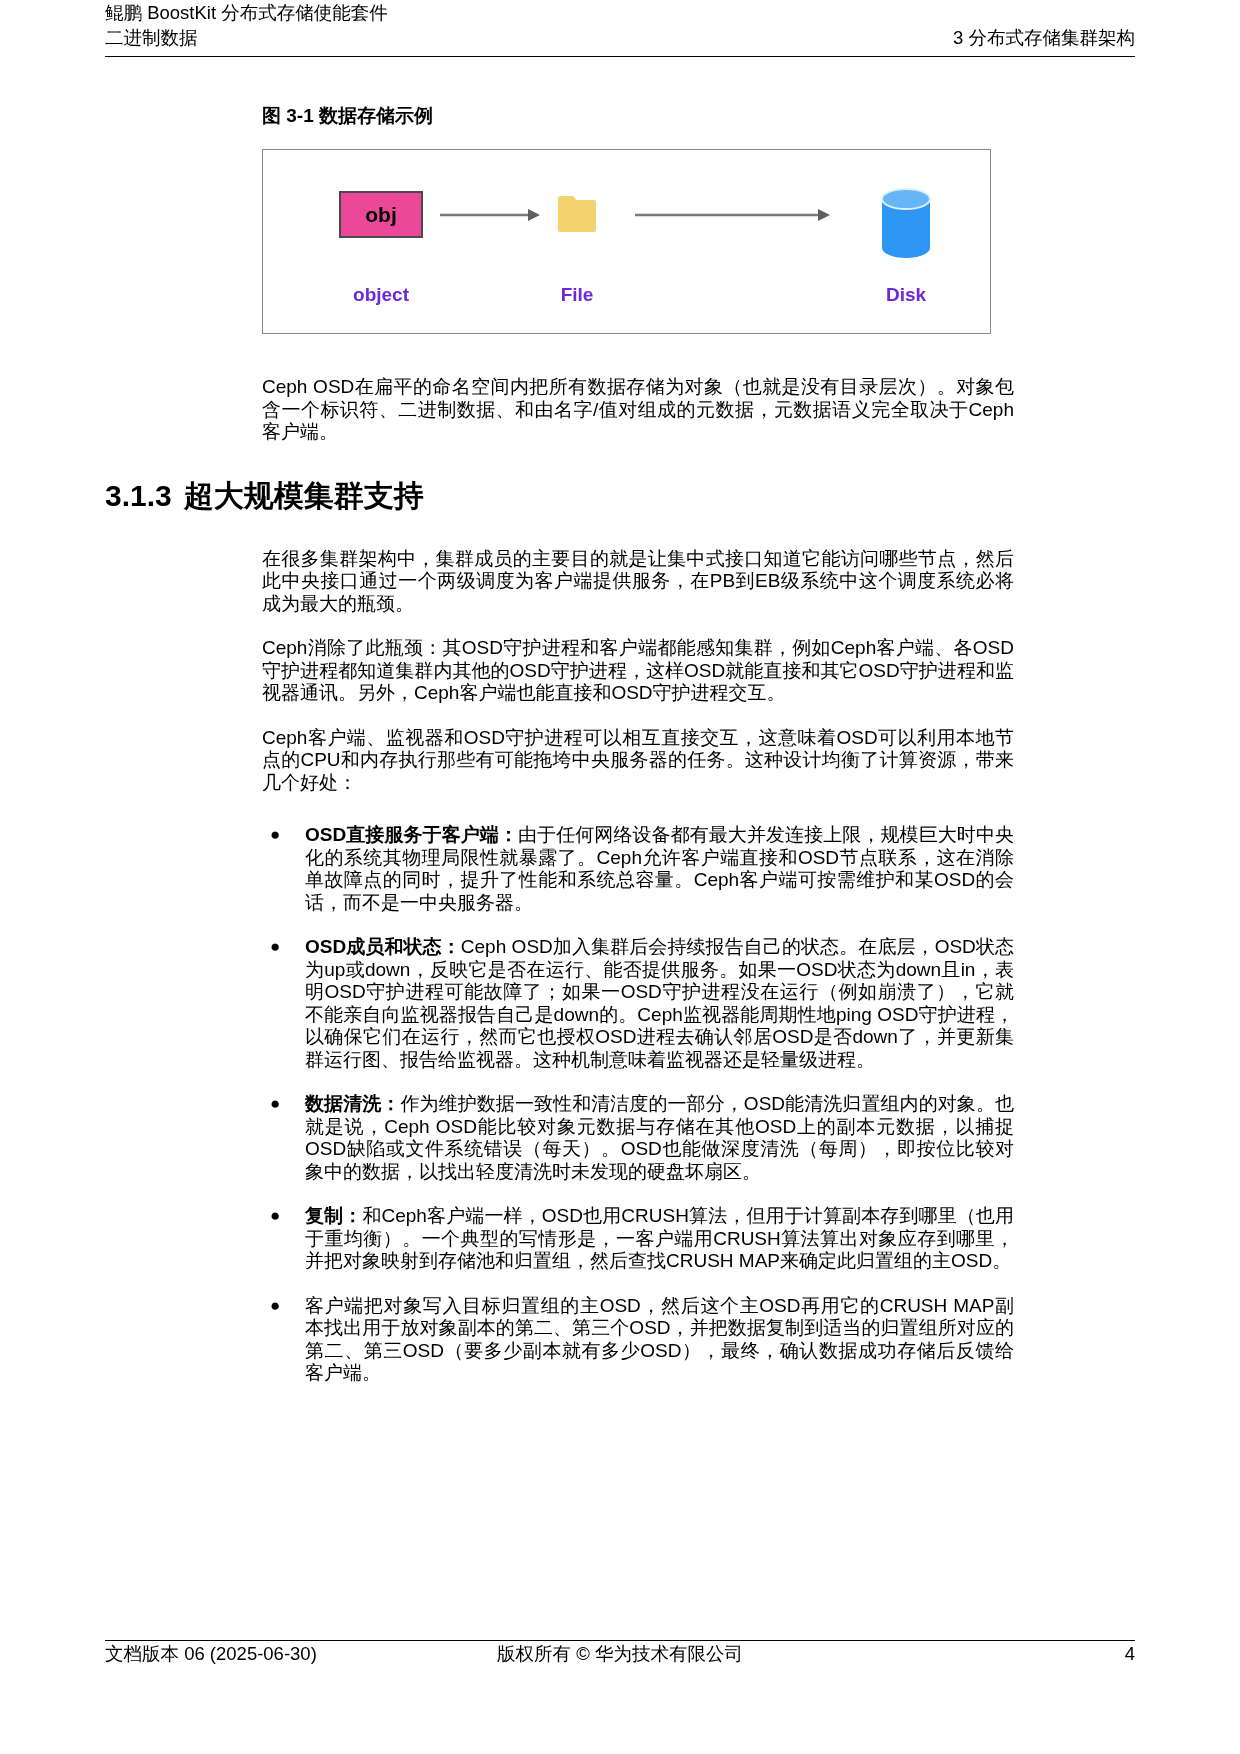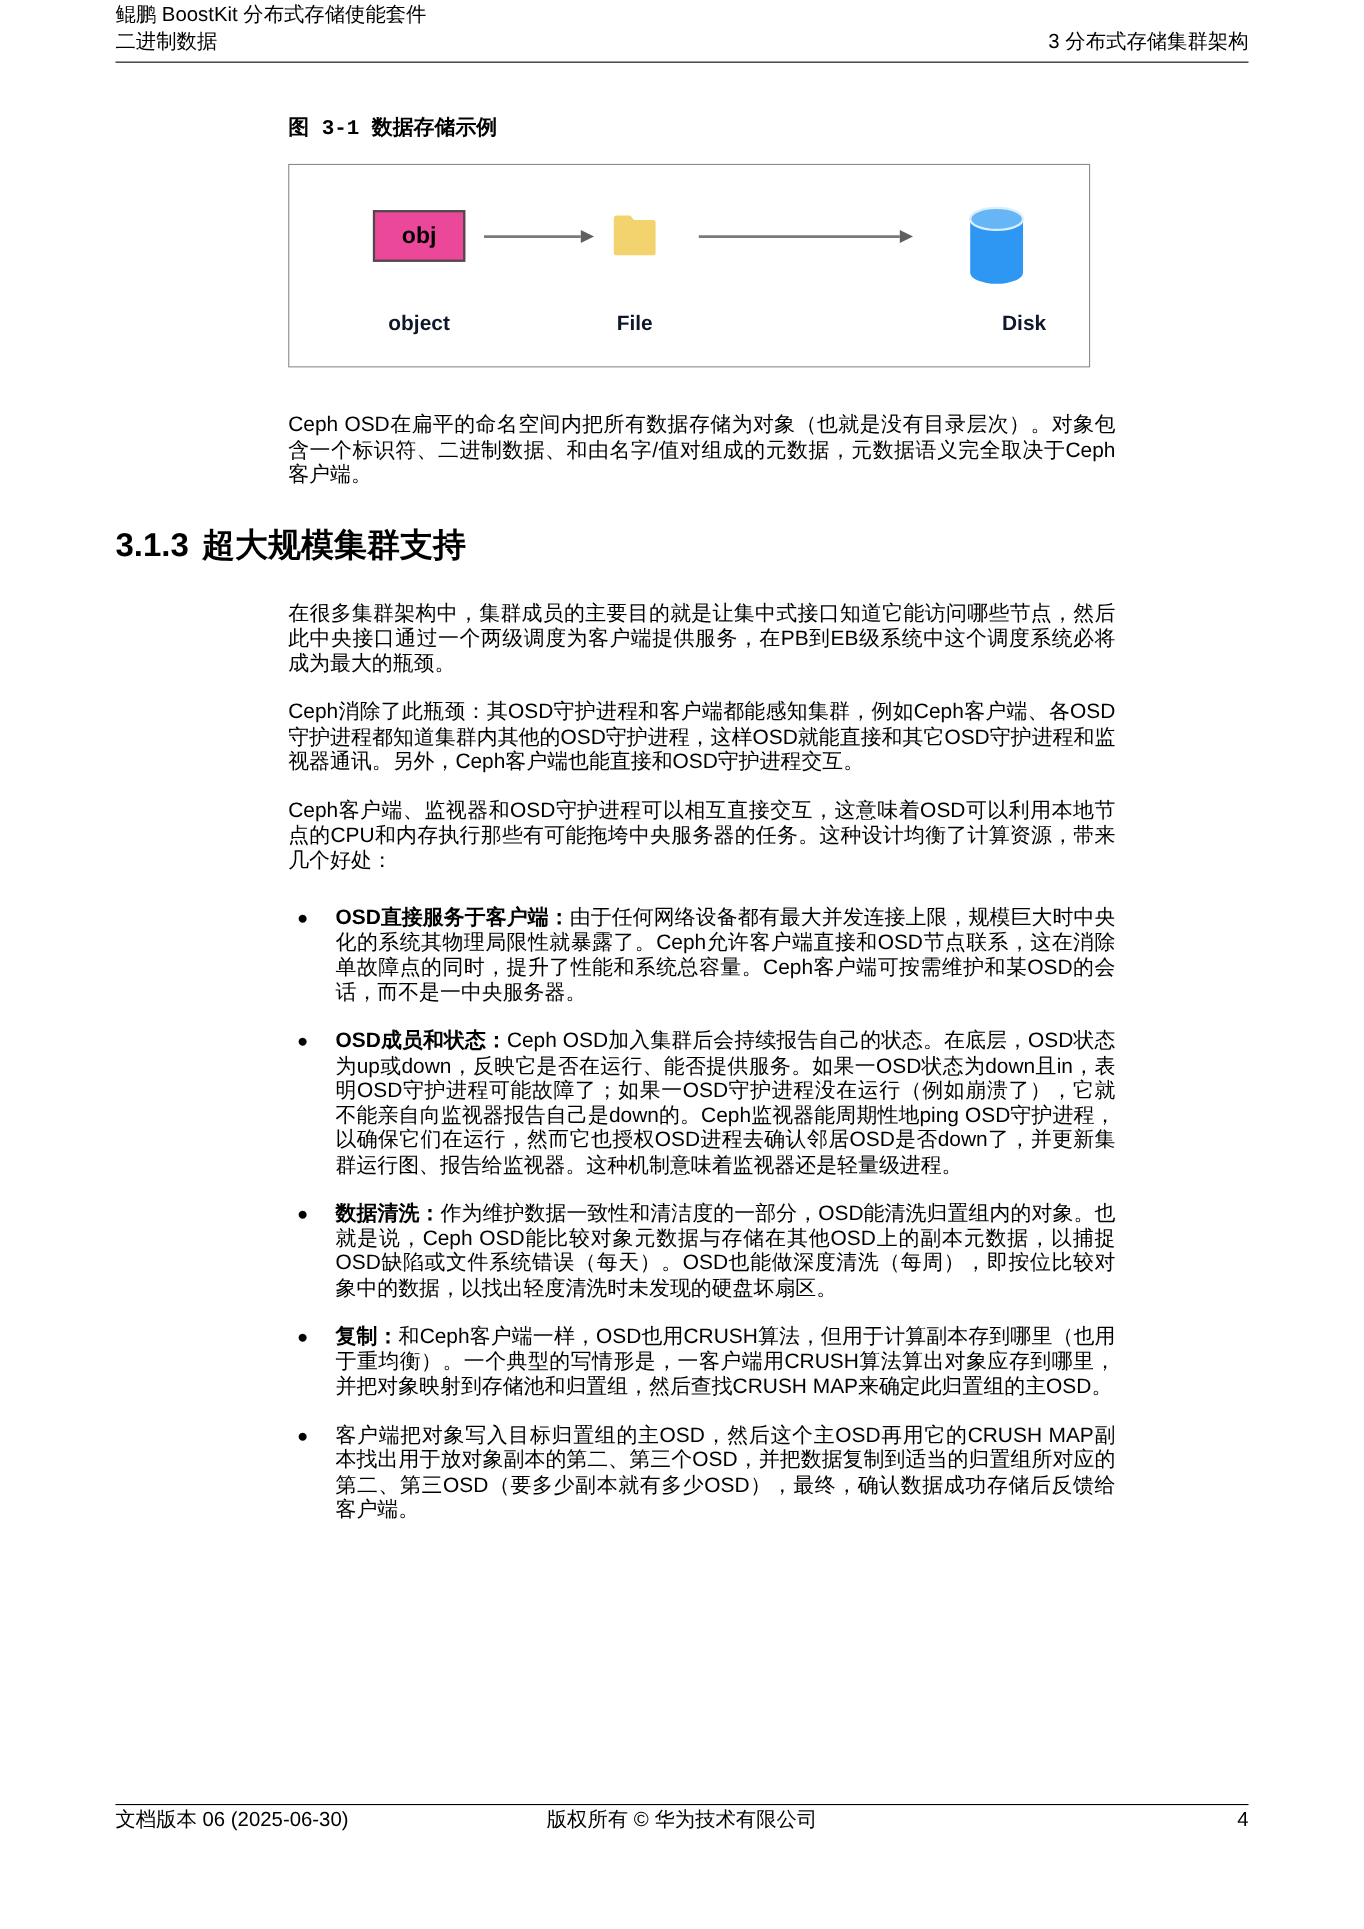--- a/index.html
+++ b/index.html
@@ -14,44 +14,44 @@
     box-sizing:border-box;
     padding:0 105px;
   }
   
   .hdr{border-bottom:1.5px solid #000;padding-bottom:6px;}
   .hdr-row{display:flex;justify-content:space-between;align-items:flex-end;}
   .hdr-left{font-size:18.5px;line-height:25px;}
   .hdr-right{font-size:18.5px;line-height:25px;white-space:nowrap;}
   
   .body-col{margin-left:157px;width:752px;}
-  .fig-caption{margin:46px 0 20px 0;font-size:19px;font-weight:bold;font-family:Liberation Mono, monospace;}
+  .fig-caption{margin:46px 0 20px 0;font-size:19px;font-weight:bold;}
   .fig-caption .cap-label{font-weight:bold;}
   
   .fig-box{
     position:relative;width:729px;height:185px;
     border:1.5px solid #8a8a8a;background:#fff;box-sizing:border-box;
   }
   .obj-box{
     position:absolute;left:76px;top:41px;width:84px;height:47px;
     border:2px solid #4a4a4a;display:flex;align-items:center;justify-content:center;
     font-weight:bold;font-size:21px;background:#ec4899;box-sizing:border-box;
   }
   .arrow{position:absolute;top:55px;height:20px;}
   .arrow1{left:177px;width:102px;}
   .arrow2{left:372px;width:197px;}
   .folder-wrap{position:absolute;left:294px;top:43px;width:40px;height:42px;}
   .disk-wrap{position:absolute;left:617px;top:38px;width:52px;height:72px;}
   .fig-label{
-    position:absolute;top:134px;font-size:19px;font-weight:bold;color:#0f172a;
+    position:absolute;top:134px;font-size:19px;font-weight:bold;color:#6d28d9;
     transform:translateX(-50%);white-space:nowrap;
   }
   .lbl-object{left:118px;}
   .lbl-file{left:314px;}
-  .lbl-disk{left:668px;}
+  .lbl-disk{left:643px;}
   
   .para{font-size:19px;line-height:22.5px;margin:0 0 22px 0;text-align:justify;}
   .sec-heading{
     margin:34px 0 34px -157px;
     font-size:30px;font-weight:bold;line-height:36px;
   }
   .sec-heading .sec-num{margin-right:12px;margin-top:24px;}
   ul.blist{list-style:none;margin:30px 0 0 0;padding:0;}
   ul.blist li{
     position:relative;

